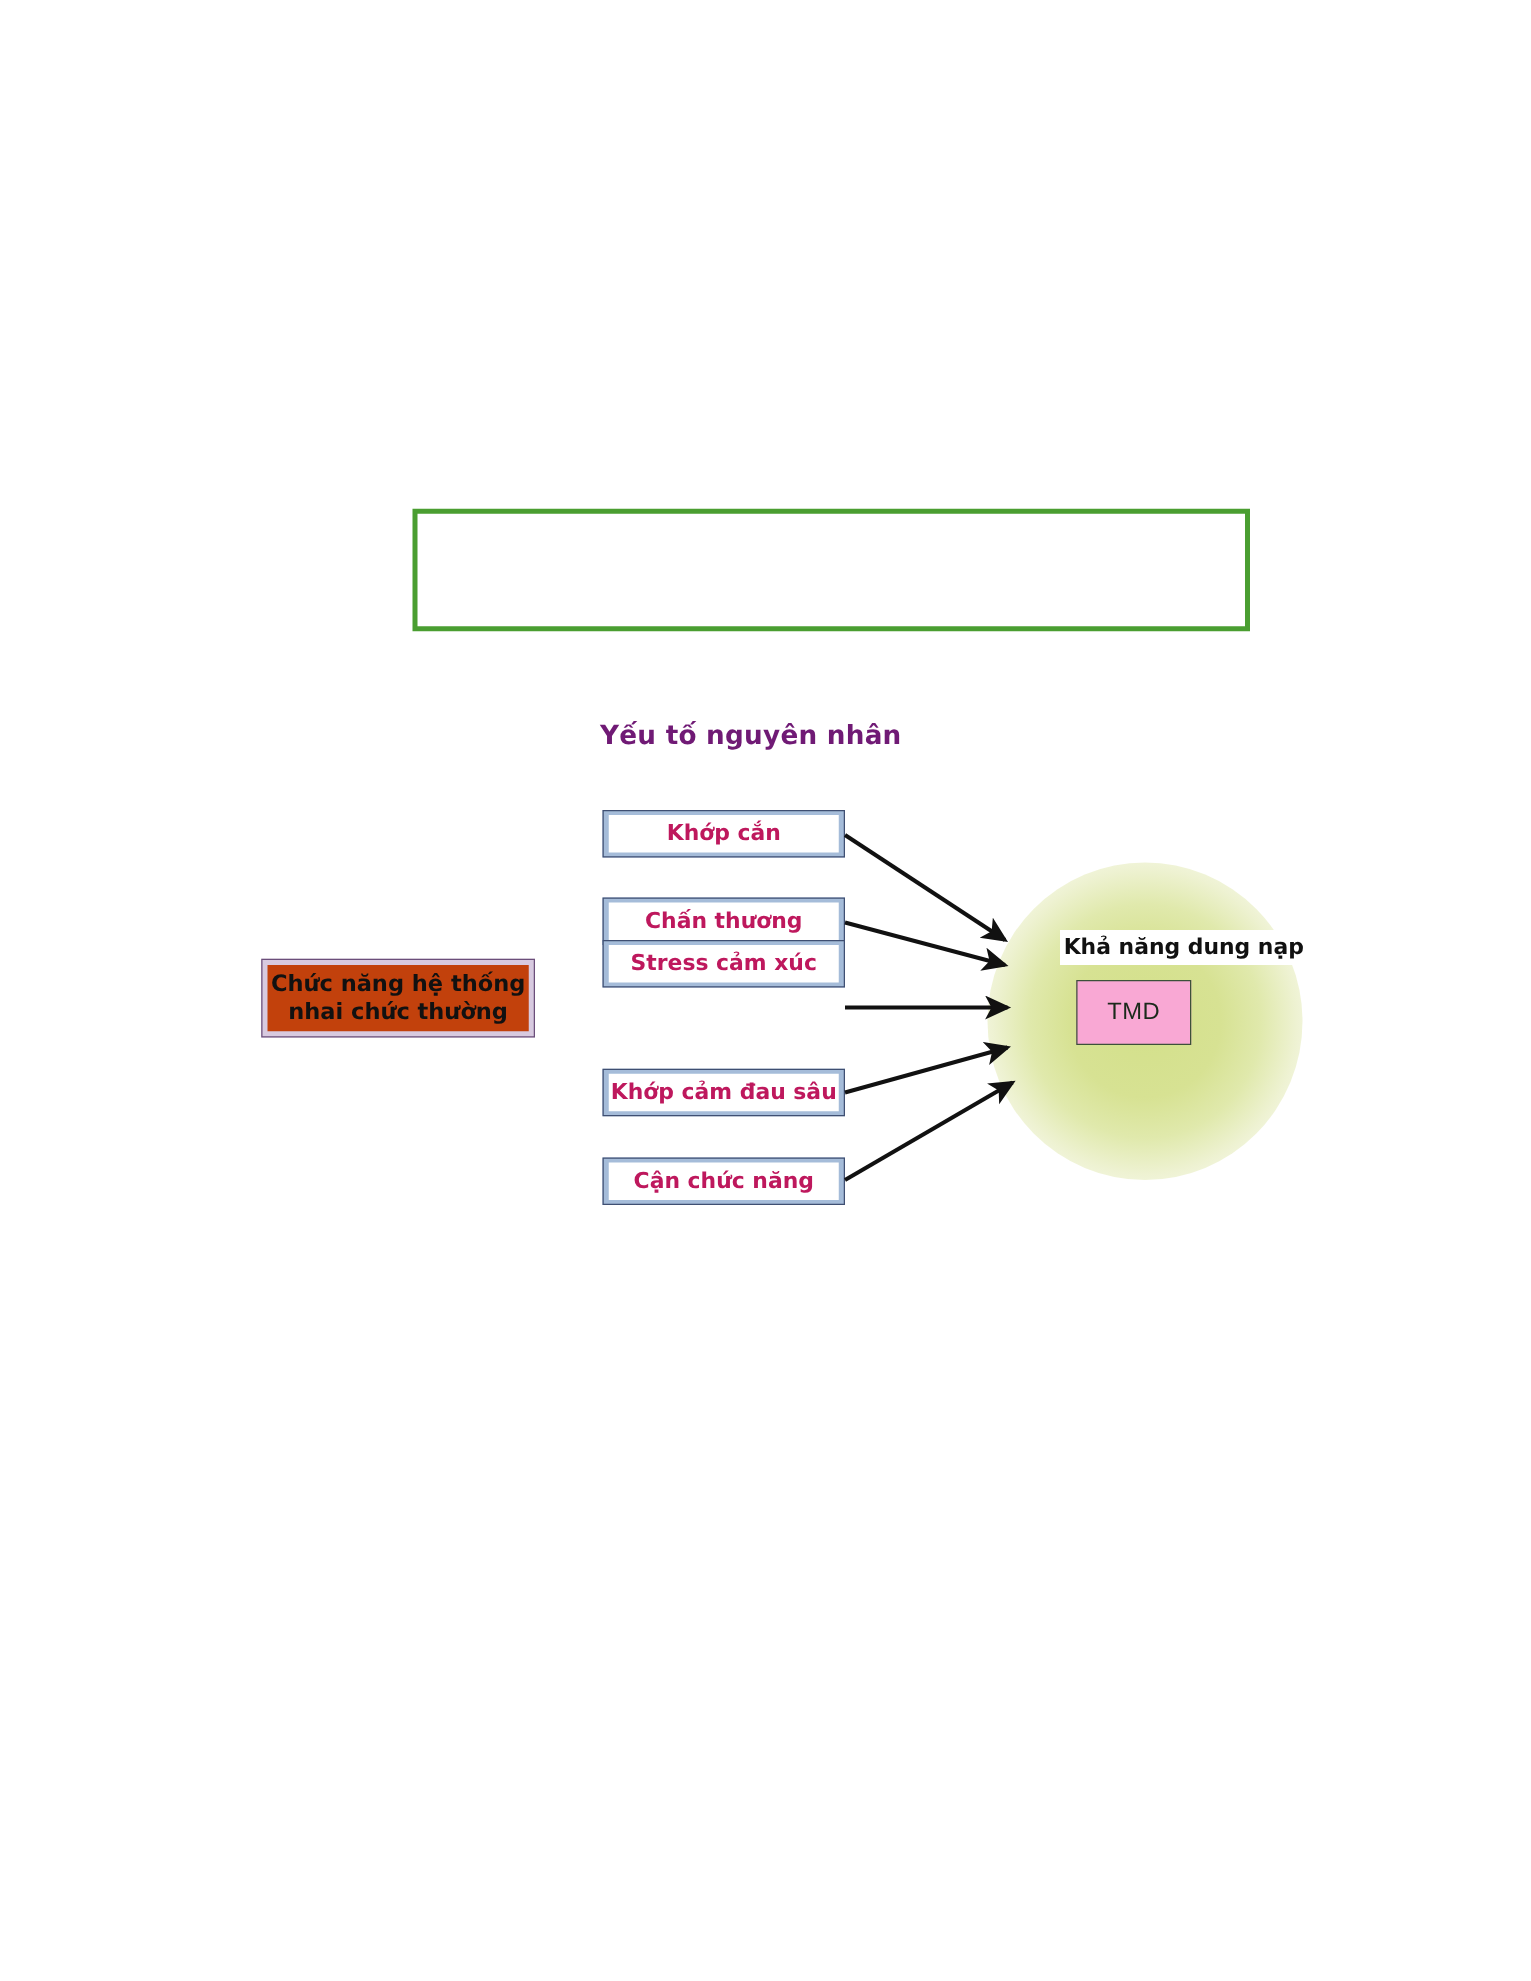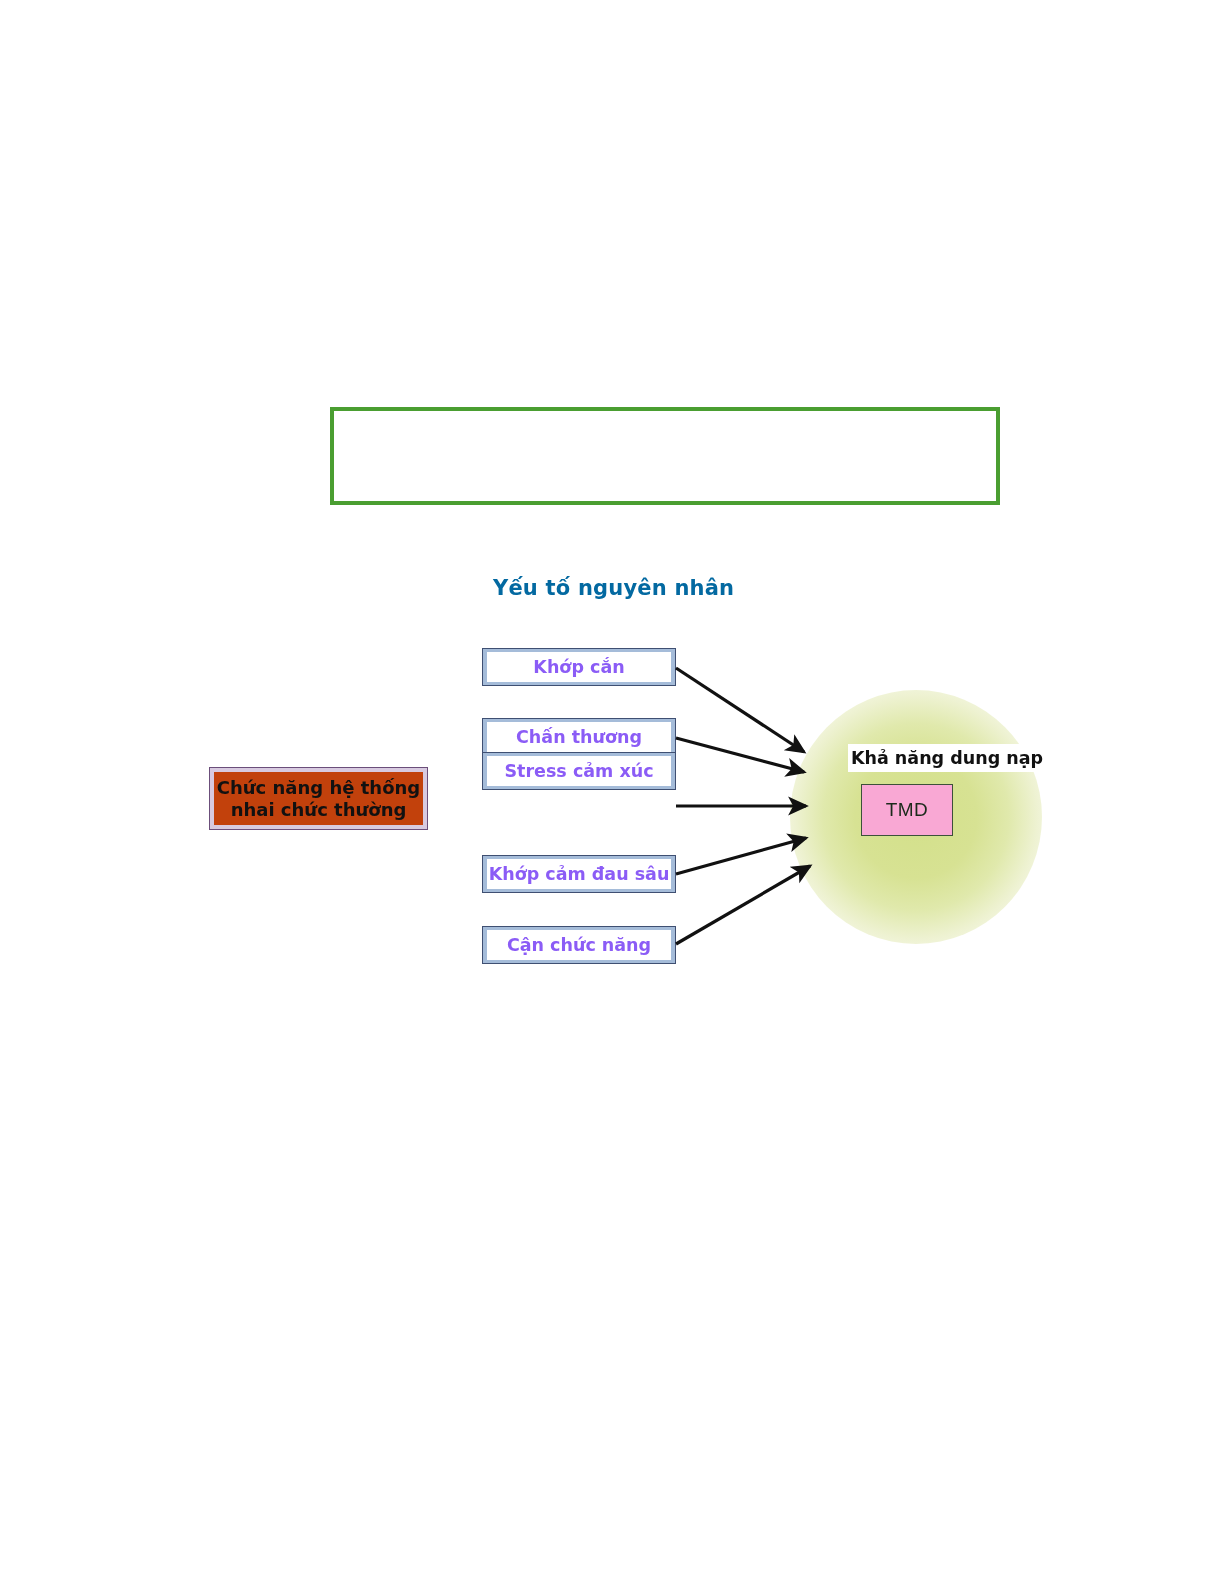--- a/index.html
+++ b/index.html
@@ -32,25 +32,25 @@
     position: absolute;
     left: 0;
     top: 0;
     width: 1225px;
     height: 1585px;
   }
 
   
   #section-heading {
     position: absolute;
-    left: 493px;
+    left: 480px;
     top: 576px;
     font-size: 21px;
     font-weight: bold;
-    color: #0369a1;
+    color: #701a75;
     letter-spacing: .2px;
     white-space: nowrap;
   }
 
   
   #normal-function-box {
     position: absolute;
     left: 209px;
     top: 767px;
     width: 219px;
@@ -92,21 +92,21 @@
     width: 100%;
     height: 100%;
     background: #ffffff;
     display: flex;
     align-items: center;
     justify-content: center;
   }
   .cause-box .inner span {
     font-size: 17.5px;
     font-weight: bold;
-    color: #8b5cf6;
+    color: #be185d;
     white-space: nowrap;
   }
 
   
   #tmd-glow {
     position: absolute;
     left: 790px;
     top: 690px;
     width: 252px;
     height: 254px;

